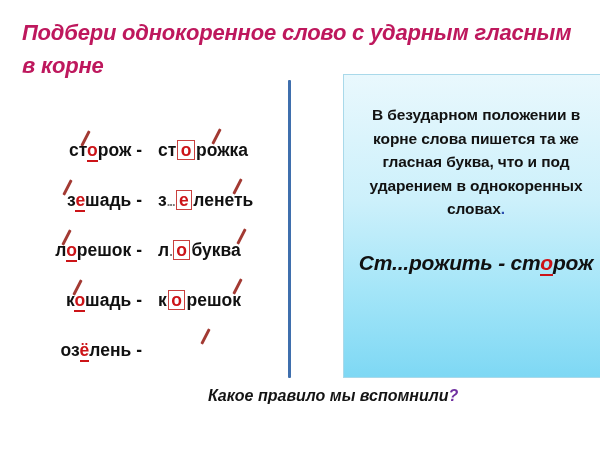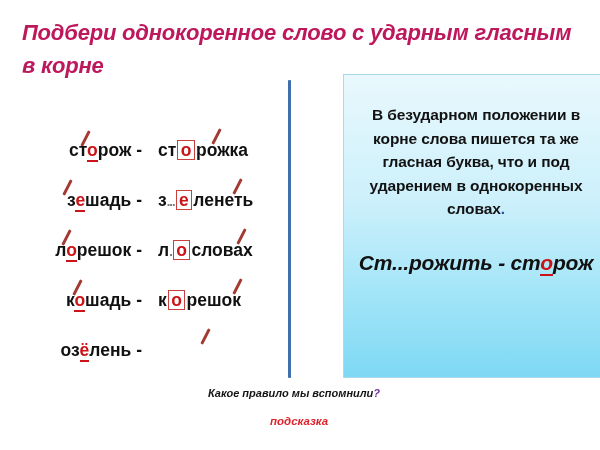--- a/index.html
+++ b/index.html
@@ -69,21 +69,21 @@
   .rule-dot{color:#2b4fb0;}
   .rule-example{
     margin-top:30px;
     font-size:21px;font-weight:bold;font-style:italic;color:#111;
     letter-spacing:-0.2px;
   }
 
   
   .question{
     position:absolute;left:208px;top:387px;width:380px;
-    font-size:11px;font-weight:bold;font-style:italic;color:#141414;
+    font-size:16px;font-weight:bold;font-style:italic;color:#141414;
   }
   .qmark{color:#7030a0;}
   .hint{
     position:absolute;left:270px;top:415px;width:260px;
     font-size:11.5px;font-weight:bold;font-style:italic;color:#e0232b;
   }
 </style>
 </head>
 <body>
 
@@ -106,21 +106,21 @@
       <span class="accent" style="left:48px;top:-1px;"></span>
       <span class="accent" style="left:218px;top:-2px;"></span>
       <div class="cell left"><span>з</span><span class="vu">е</span><span>шадь</span><span> -</span></div>
       <div class="cell right"><span>з</span><span class="dots">...</span><span class="vbox">е</span><span>ленеть</span></div>
     </div>
 
     <div class="pair-row">
       <span class="accent" style="left:47px;top:-1px;"></span>
       <span class="accent" style="left:222px;top:-2px;"></span>
       <div class="cell left"><span>л</span><span class="vu">о</span><span>решок</span><span> -</span></div>
-      <div class="cell right"><span>л</span><span class="dots">.</span><span class="vbox">о</span><span>словах</span></div>
+      <div class="cell right"><span>л</span><span class="dots">.</span><span class="vbox">о</span><span>буква</span></div>
     </div>
 
     <div class="pair-row">
       <span class="accent" style="left:58px;top:-1px;"></span>
       <span class="accent" style="left:218px;top:-2px;"></span>
       <div class="cell left"><span>к</span><span class="vu">о</span><span>шадь</span><span> -</span></div>
       <div class="cell right"><span>к</span><span class="dots"></span><span class="vbox">о</span><span>решок</span></div>
     </div>
 
     <div class="pair-row">
@@ -130,15 +130,14 @@
 
   </div>
 
   <div class="rulebox">
     <div class="rule-text"><span>В безударном положении в корне слова  пишется  та же гласная буква, что и под ударением в однокоренных словах</span><span class="rule-dot">.</span></div>
     <div class="rule-example"><span>Ст...рожить - ст</span><span class="vu">о</span><span>рож</span></div>
   </div>
 
   <div class="question"><span>Какое правило мы вспомнили</span><span class="qmark">?</span></div>
 
-  <div class="hint">подсказка</div>
 
 </div>
 
 </body></html>

